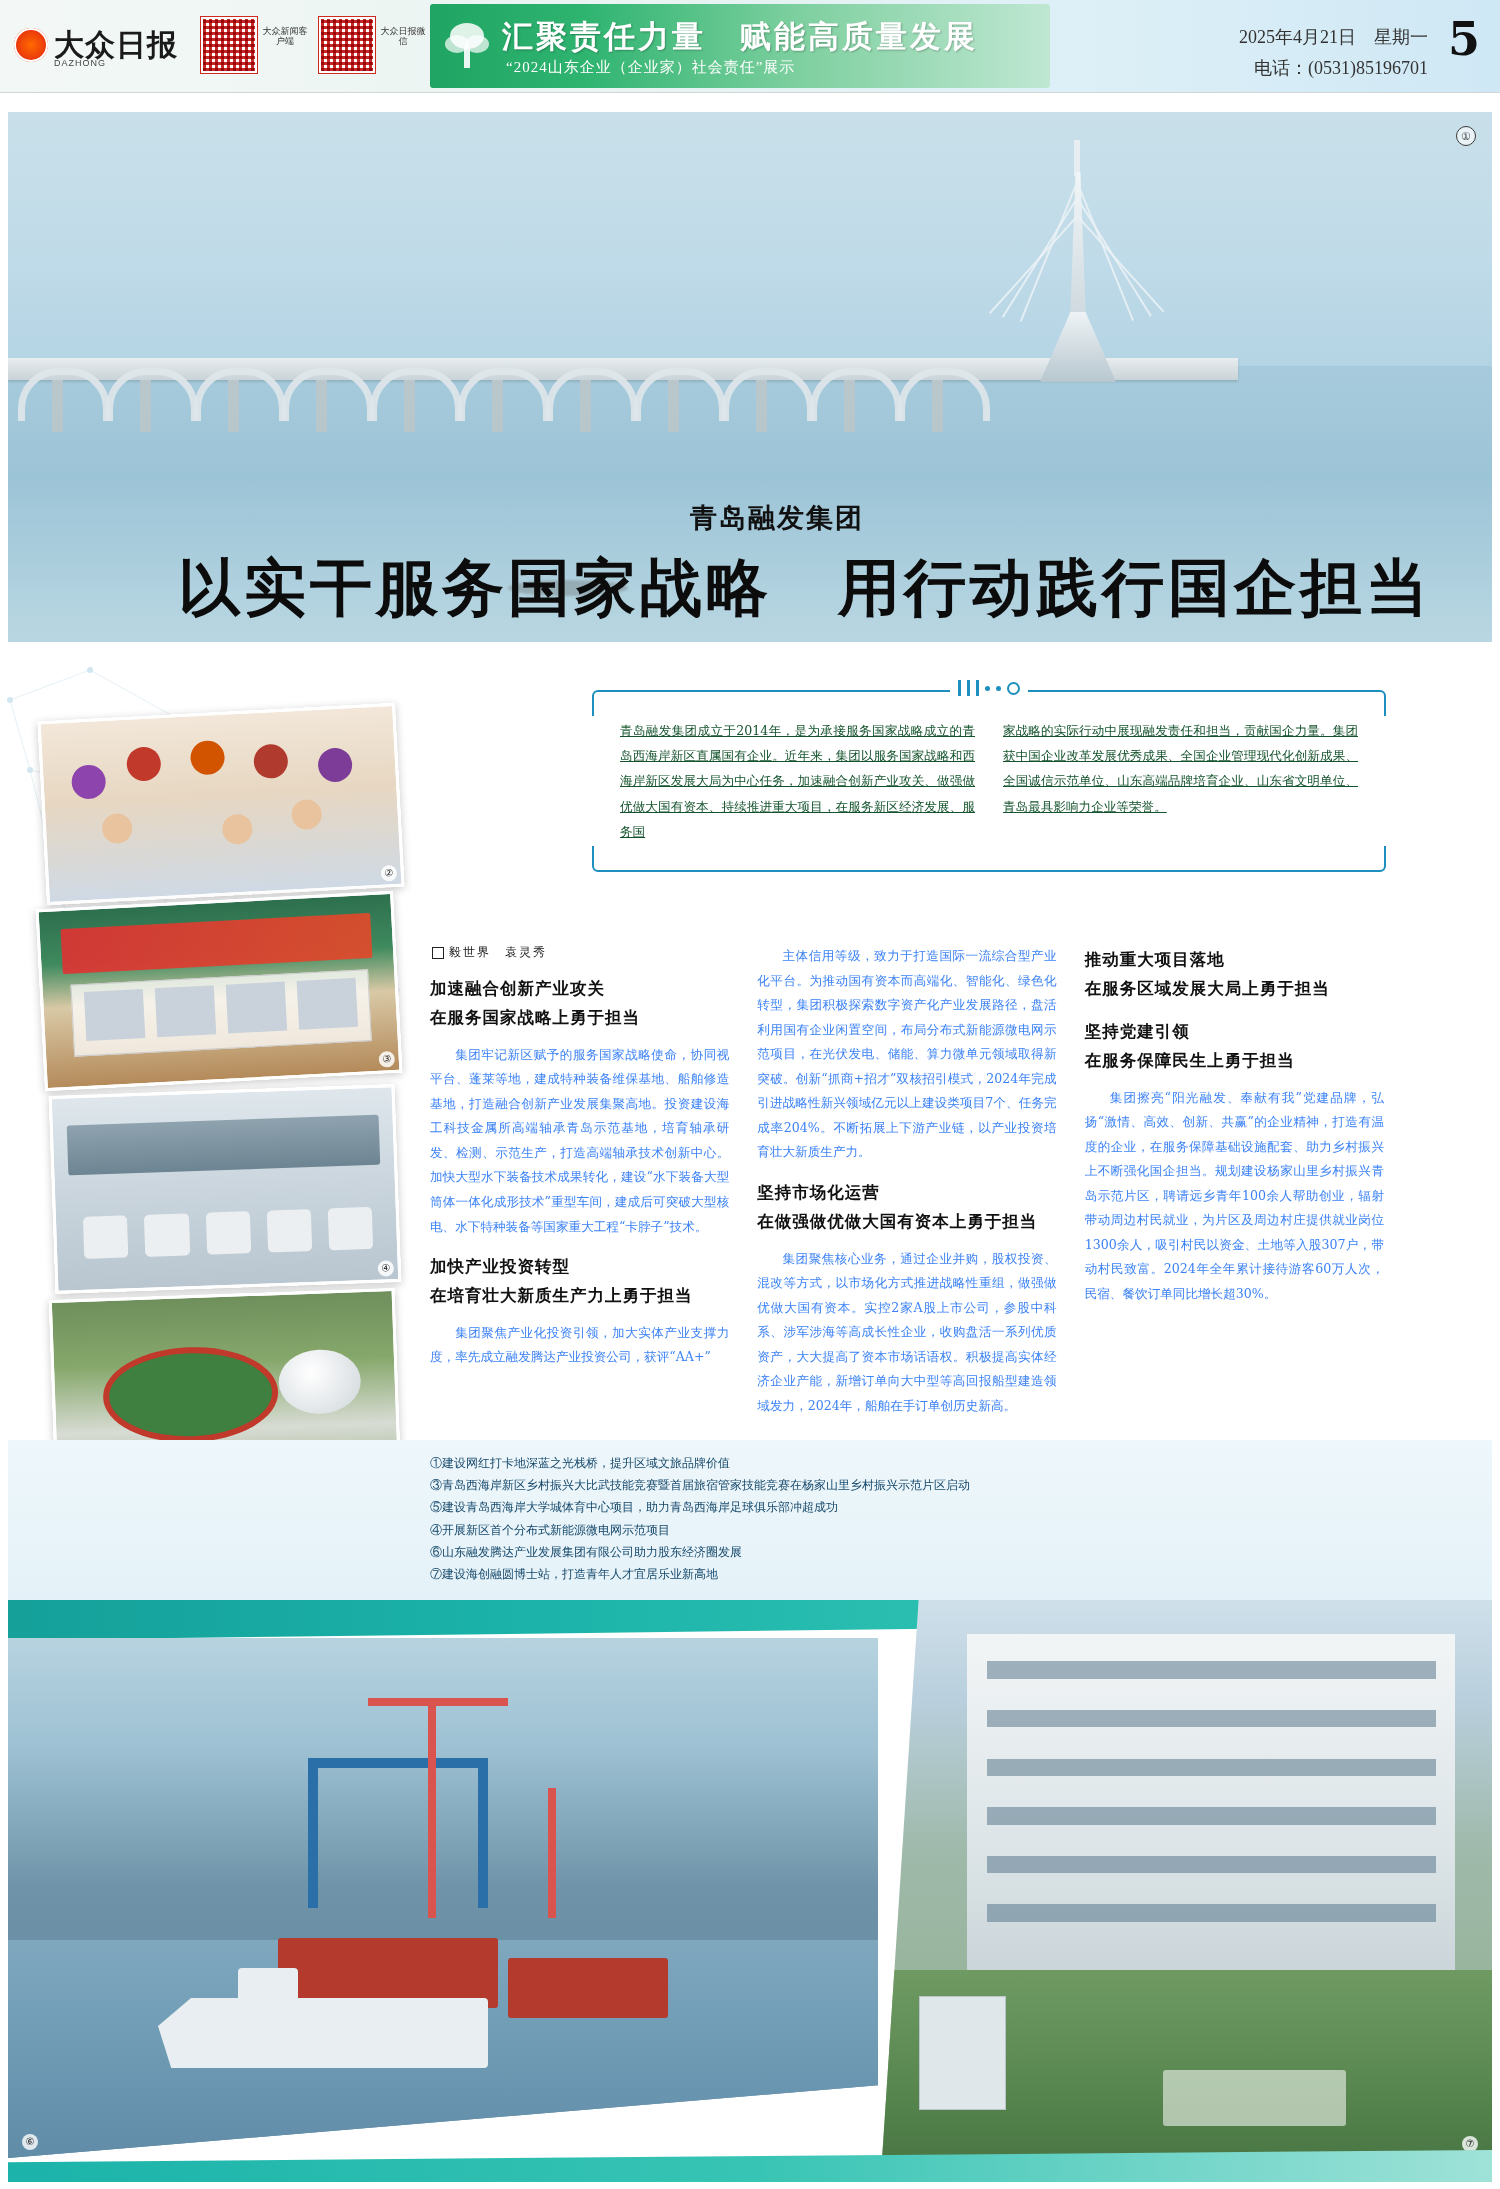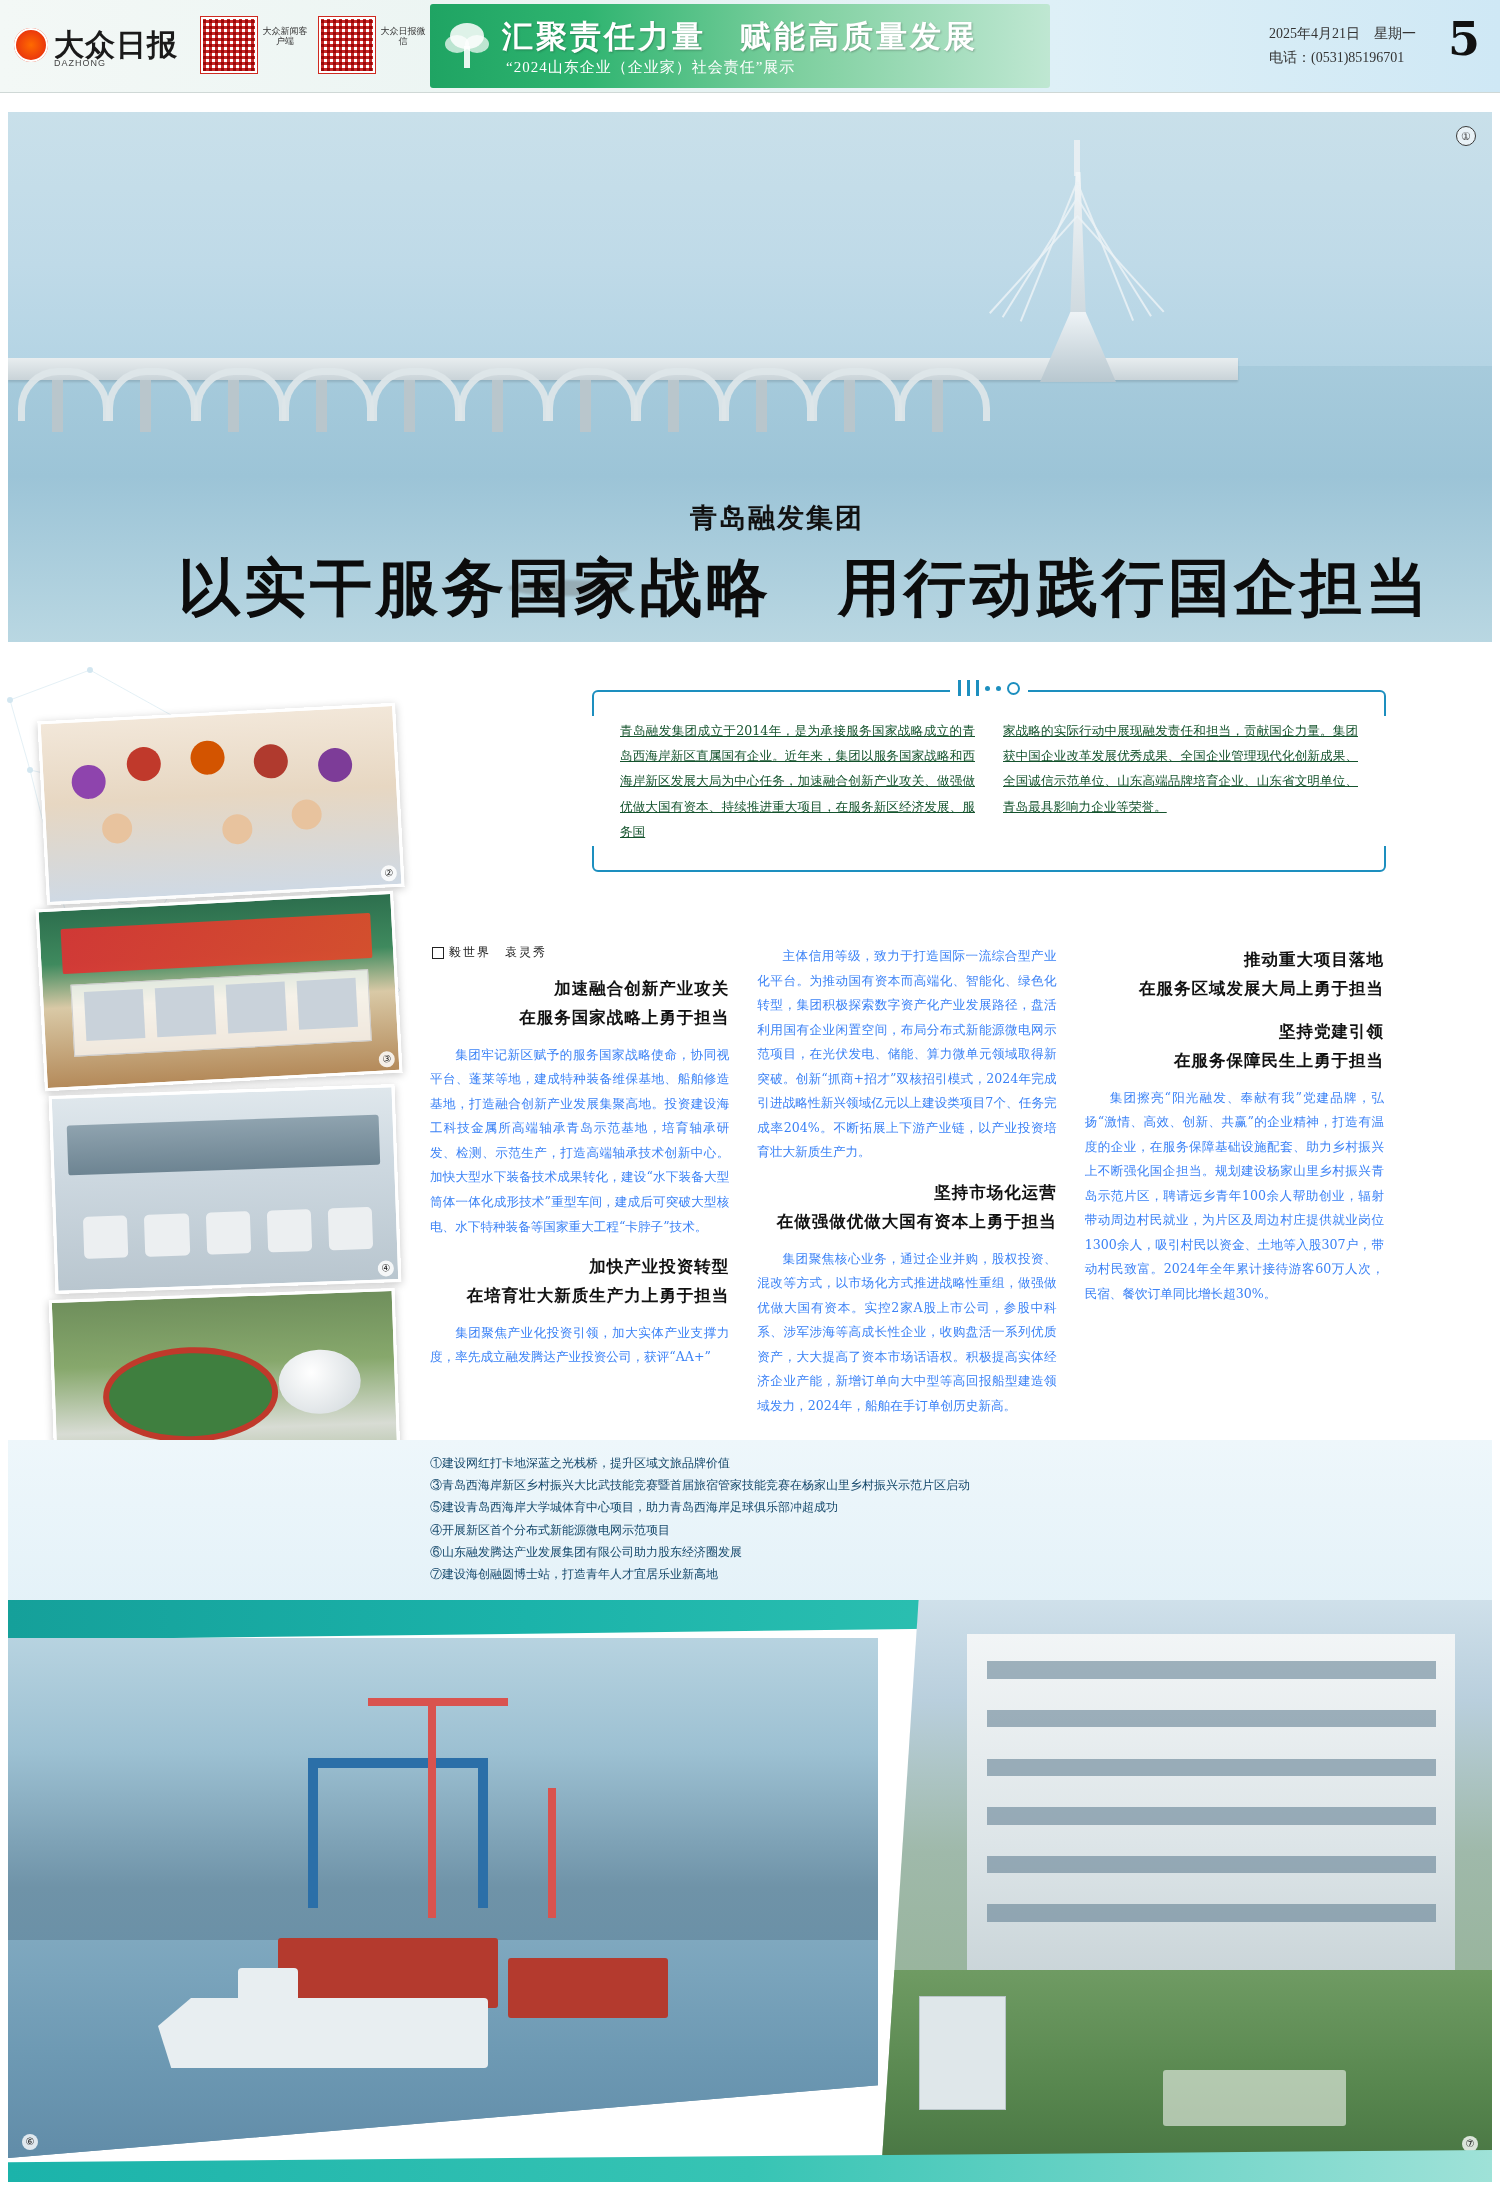--- a/index.html
+++ b/index.html
@@ -65,22 +65,22 @@
     font-family:"DejaVu Serif", serif;
     font-size:31px;font-weight:bold;color:#ffffff;letter-spacing:3px;
     text-shadow:1px 1px 2px rgba(0,0,0,.25);
     white-space:nowrap;
   }
   .mh-banner .b-sub{
     position:absolute;left:76px;top:54px;
     font-size:15px;color:#ffffff;letter-spacing:1px;white-space:nowrap;
   }
   .mh-date{
-    position:absolute;right:84px;top:22px;text-align:left;
-    font-size:14px;color:#333;line-height:1.7;
+    position:absolute;right:72px;top:22px;text-align:right;
+    font-size:18px;color:#333;line-height:1.7;
   }
   .mh-pageno{
     position:absolute;right:20px;top:12px;
     font-family:"DejaVu Serif", serif;
     font-size:46px;font-weight:bold;color:#111;
   }
 
   
   .hero{
     position:absolute;left:8px;top:112px;width:1484px;height:530px;
@@ -191,21 +191,21 @@
   .col{flex:1;position:relative;}
   .byline{
     font-size:12px;color:#222;letter-spacing:2px;margin:0 0 14px 2px;
     font-family:"DejaVu Serif", serif;
   }
   .byline .box{
     display:inline-block;width:10px;height:10px;border:1px solid #222;margin-right:5px;
     vertical-align:middle;
   }
   .sub-h{
-    text-align:right;font-weight:bold;color:#111;
+    text-align:left;font-weight:bold;color:#111;
     font-family:"DejaVu Serif", serif;
     font-size:16.5px;line-height:1.75;margin:14px 0 10px;letter-spacing:1px;
   }
   .sub-h.first{margin-top:2px;}
   .para{
     margin:0 0 8px 0;
     font-size:12.6px;line-height:1.95;color:#3b82f6;text-align:justify;
     text-indent:2em;
     font-family:"DejaVu Serif", serif;
   }

